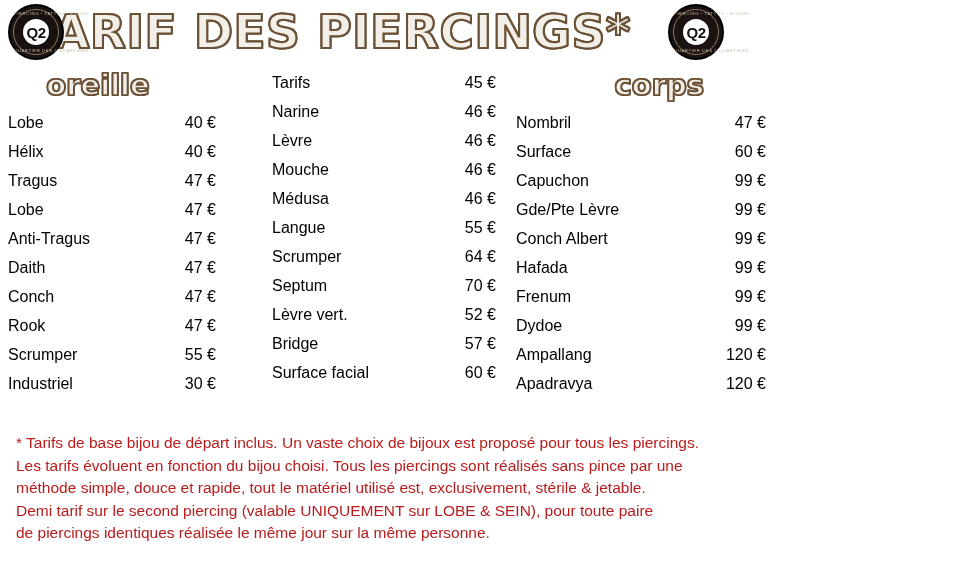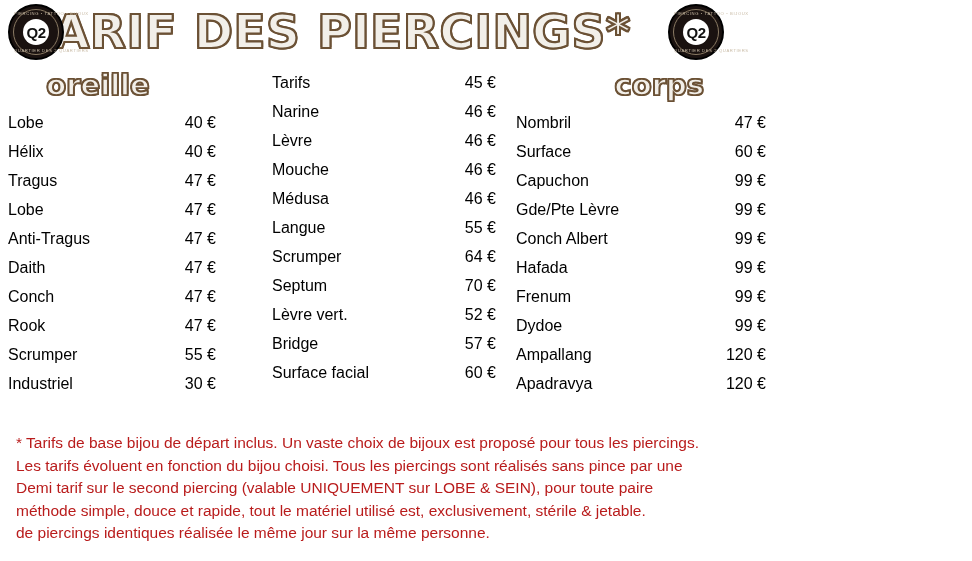--- a/index.html
+++ b/index.html
@@ -385,16 +385,16 @@
           </div>
         </div>
     </div>
   </div>
 
 </div>
 
 <div class="footnote">
   <div>* Tarifs de base bijou de départ inclus. Un vaste choix de bijoux est proposé pour tous les piercings.</div>
   <div>Les tarifs évoluent en fonction du bijou choisi. Tous les piercings sont réalisés sans pince par une</div>
+  <div>méthode simple, douce et rapide, tout le matériel utilisé est, exclusivement, stérile &amp; jetable.</div>
   <div>Demi tarif sur le second piercing (valable UNIQUEMENT sur LOBE &amp; SEIN), pour toute paire</div>
-  <div>méthode simple, douce et rapide, tout le matériel utilisé est, exclusivement, stérile &amp; jetable.</div>
   <div>de piercings identiques réalisée le même jour sur la même personne.</div>
 </div>
 
 </body></html>

